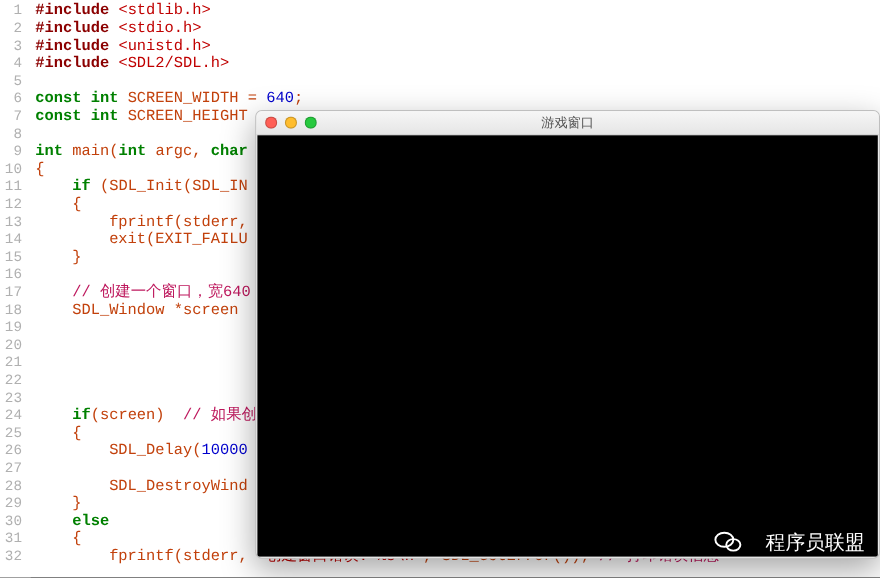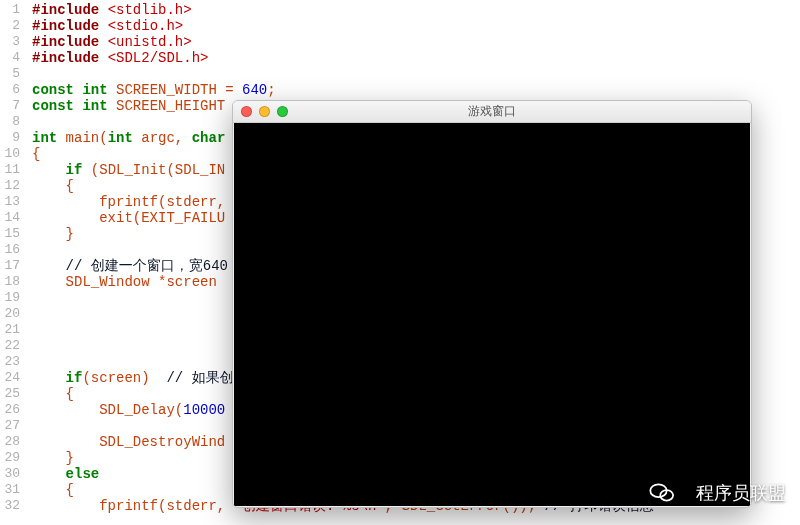--- a/index.html
+++ b/index.html
@@ -34,28 +34,28 @@
     line-height: 16px;
     white-space: pre;
     color: #000;
   }
   .code .line { height: 16px; white-space: pre; }
   .kw   { color: #008000; font-weight: bold; }  
   .pp   { color: #8b0000; font-weight: bold; margin-top: 12px; }  
   .ang  { color: #c00000; }
   .num  { color: #0000cd; font-weight: normal; }
   .str  { color: #c00000; }
-  .cmt  { color: #0f172a; }
+  .cmt  { color: #be185d; }
   .text { color: #c2410c; }
 
   .app-window {
     position: absolute;
     left: 232px;
     top: 100px;
-    width: 520px;
+    width: 568px;
     height: 408px;
     background: #efefef;
     border: 1px solid #bfbfbf;
     border-radius: 6px;
     box-shadow: 0 10px 30px rgba(0,0,0,0.35);
     overflow: hidden;
   }
   .titlebar {
     height: 22px;
     background: linear-gradient(#f6f6f6, #e6e6e6);

